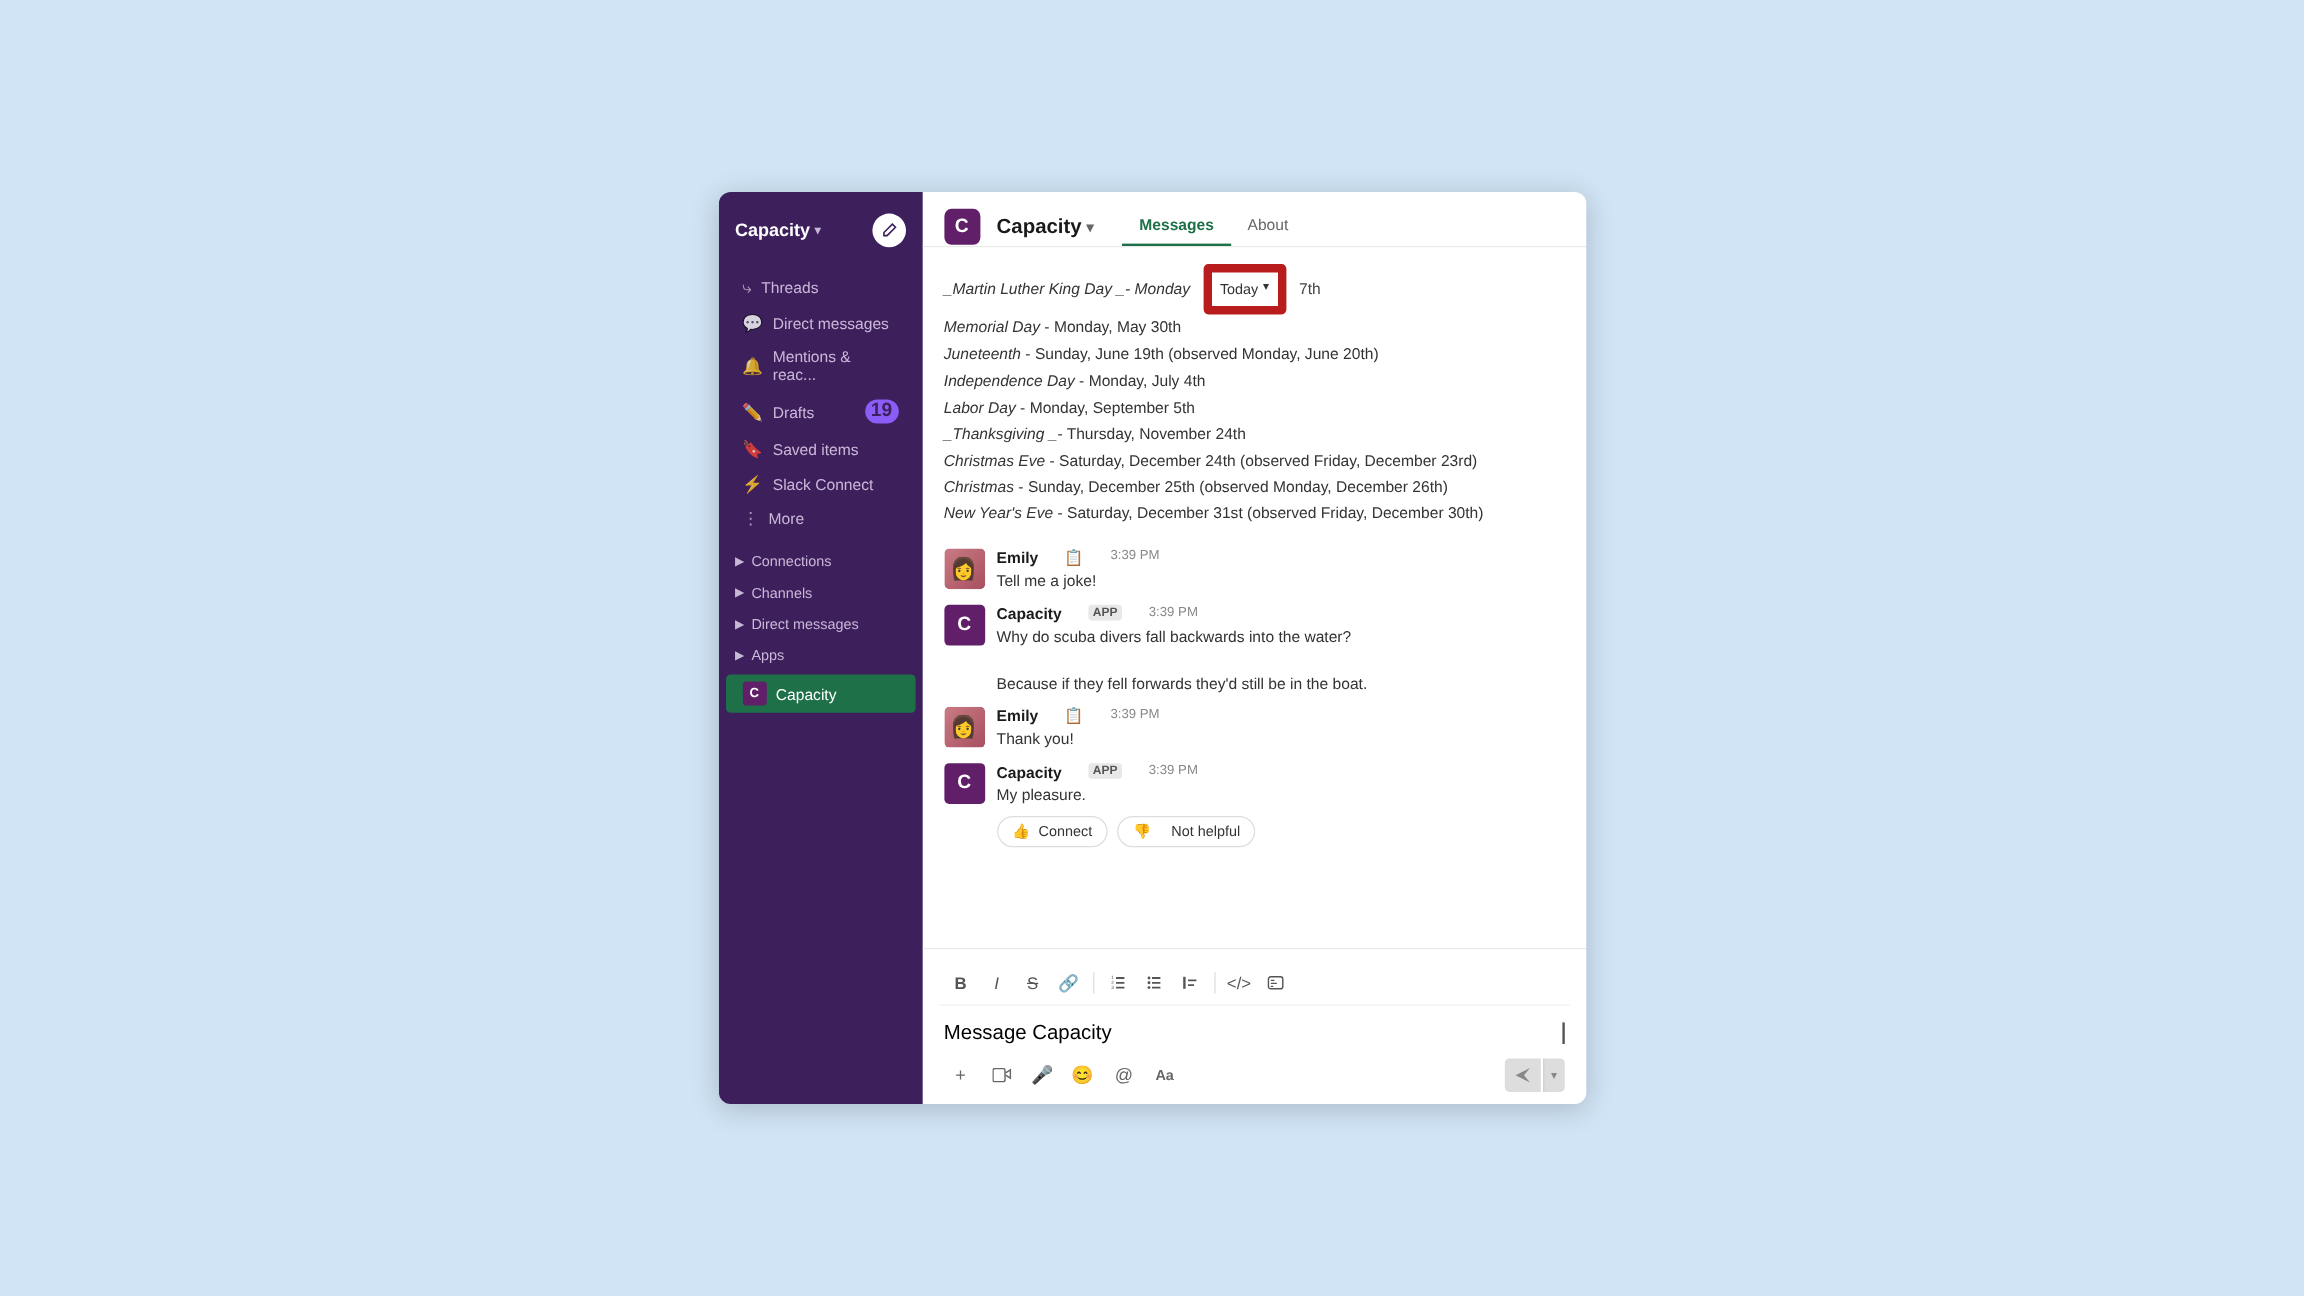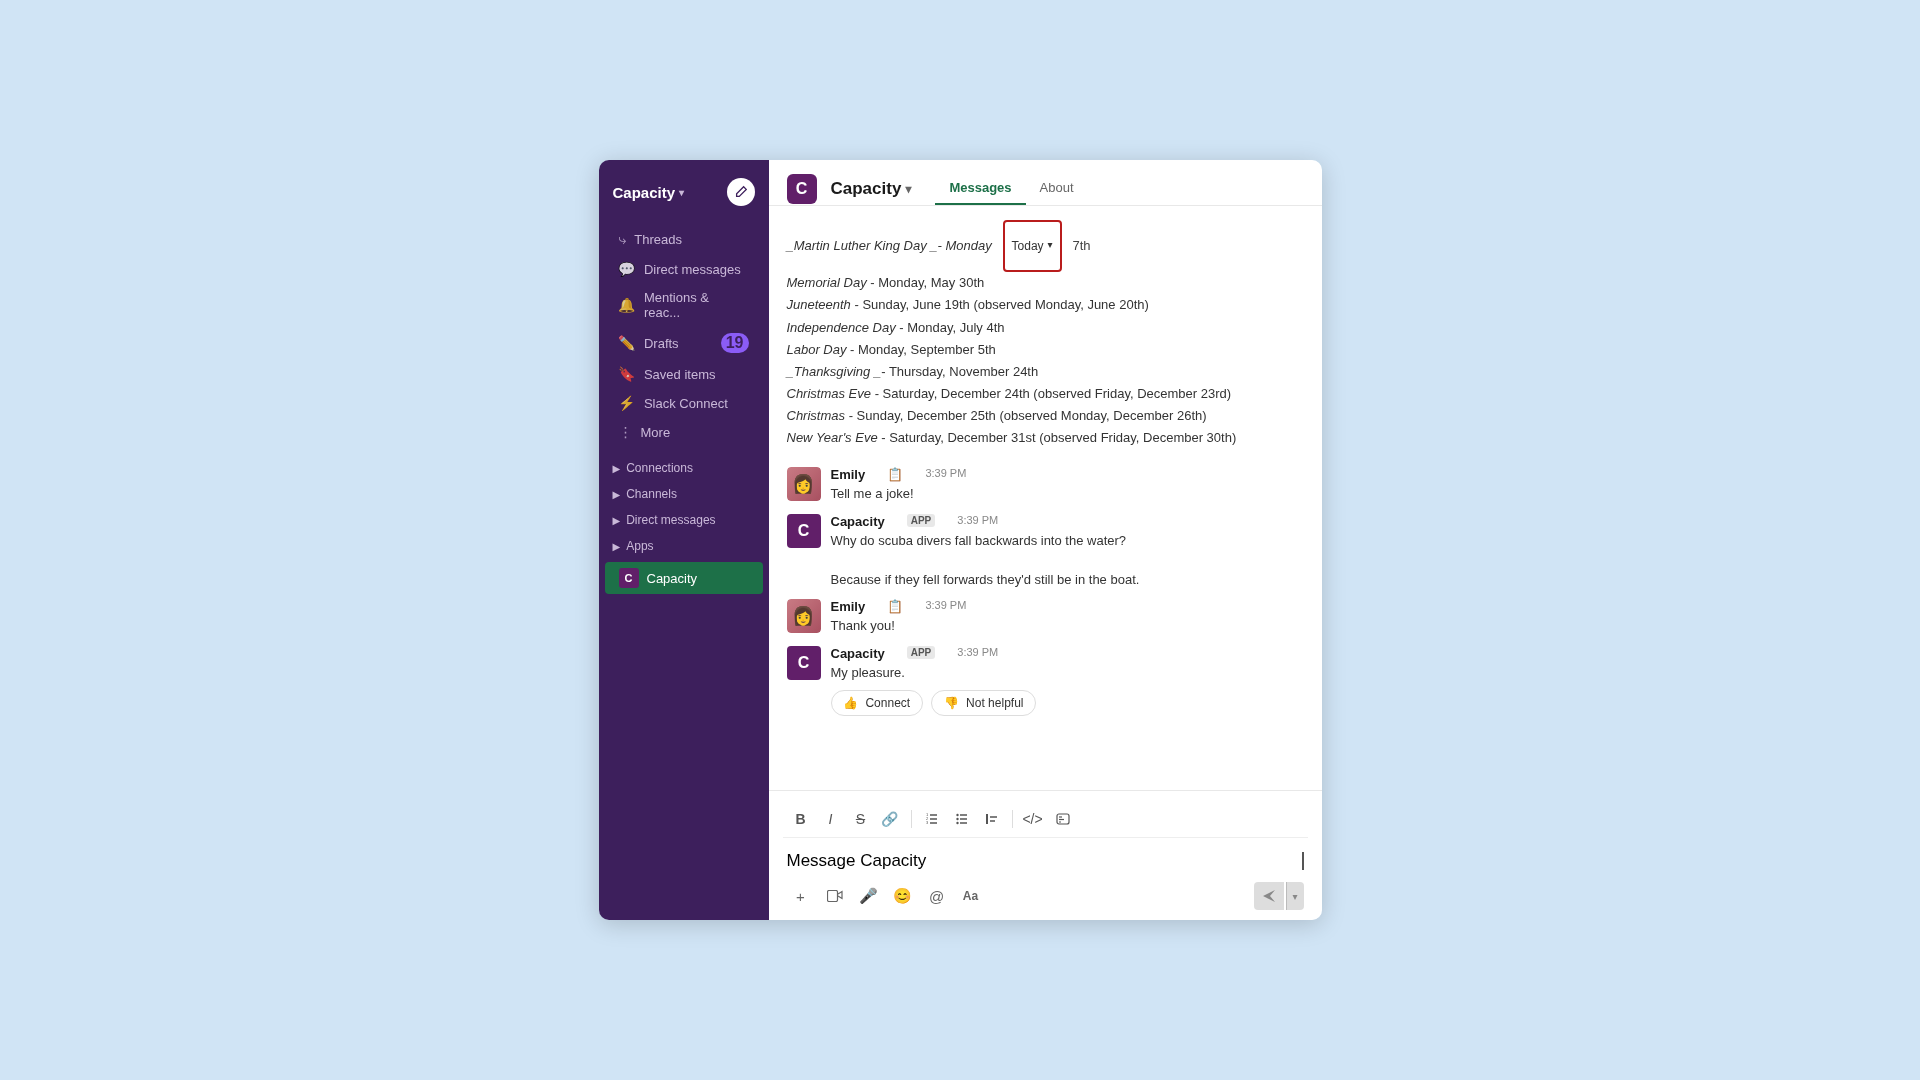--- a/index.html
+++ b/index.html
@@ -180,23 +180,23 @@
       color: #333;
       padding: 4px 0 8px;
       line-height: 1.7;
     }
     .holiday-list .item { display: block; }
     .holiday-list em { font-style: italic; }
     .today-badge {
       display: inline-flex;
       gap: 4px;
       background: #fff;
-      border: 2px solid #b91c1c;
+      border: 7px solid #b91c1c;
       border-radius: 4px;
-      padding: 14px 7px;
+      padding: 4px 7px;
       font-size: 12px;
       color: #333;
       vertical-align: middle;
       cursor: pointer;
     }
     .today-badge .arrow { font-size: 10px; }
     .day-label {
       font-size: 13px;
       font-weight: 400;
       color: #444;
@@ -551,21 +551,21 @@
             <span class="message-time">3:39 PM</span>
           </div>
           <div class="message-text">My pleasure.</div>
           <div class="feedback-buttons">
             <button class="feedback-btn">
               <span>👍</span>
               <span style="margin-left:2px;"> Connect</span>
             </button>
             <button class="feedback-btn">
               <span>👎</span>
-              <span style="margin-left:2px;"> Not helpful</span>
+              <span style="margin-left:12px;"> Not helpful</span>
             </button>
           </div>
         </div>
       </div>
     </div>
 
     <div class="message-input-area">
       <div class="input-toolbar">
         <button class="toolbar-btn">
             <strong>B</strong>

